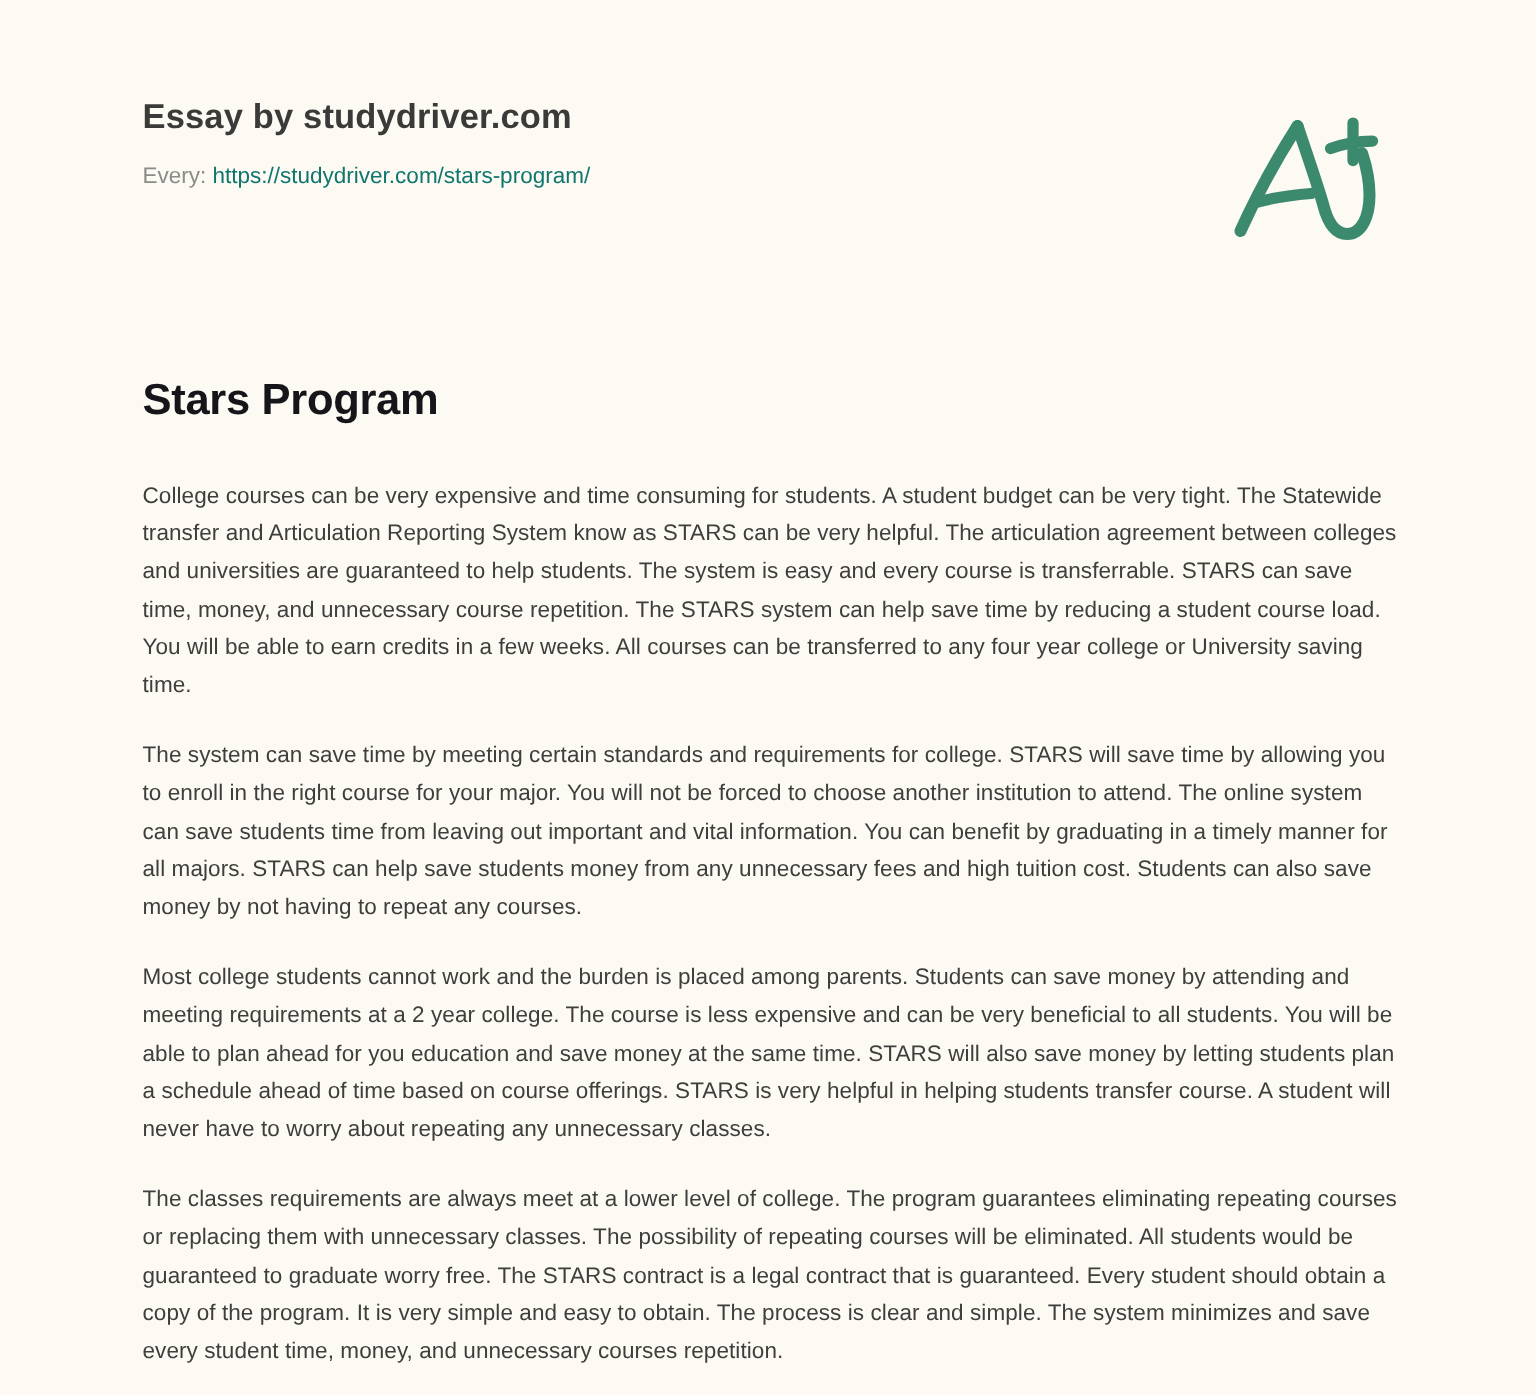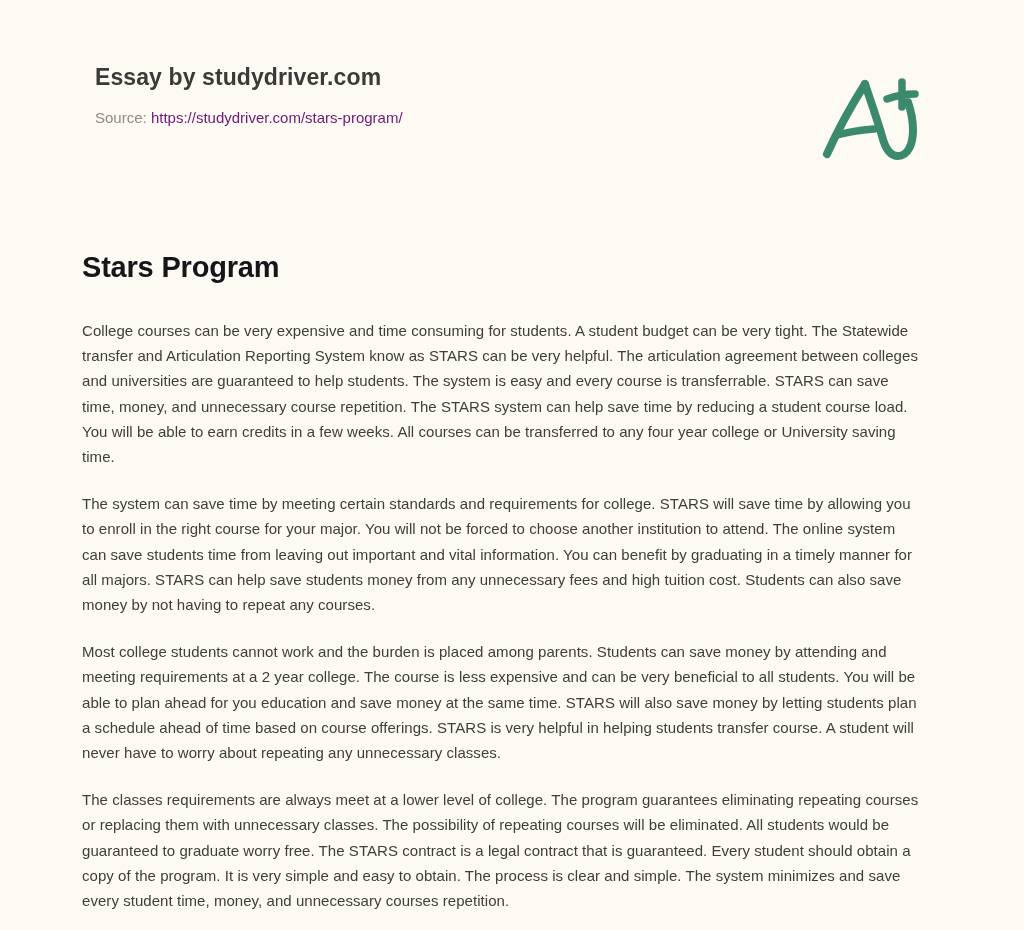--- a/index.html
+++ b/index.html
@@ -56,38 +56,38 @@
     line-height: 20px;
     color: #8d8b89;
     white-space: nowrap;
   }
 
   .source-label {
     color: #8d8b89;
   }
 
   .source-url {
-    color: #701a75;
+    color: #0f766e;
     text-decoration: none;
   }
 
   
   .logo {
     position: absolute;
     left: 818px;
     top: 72px;
     width: 104px;
     height: 90px;
   }
   .logo svg { display: block; width: 104px; height: 90px; }
 
   
   .article {
     position: absolute;
-    left: 82px;
+    left: 95px;
     top: 248px;
     width: 838px;
   }
 
   .doc-title {
     font-size: 29px;
     font-weight: bold;
     color: #16161a;
     letter-spacing: -0.2px;
     line-height: 38px;
@@ -108,21 +108,21 @@
 <body>
 
 <div class="page">
 
   <div class="header">
 
     <div class="header-left">
       <div class="essay-by">Essay by studydriver.com</div>
 
       <div class="source-line">
-        <span class="source-label">Source:</span>
+        <span class="source-label">Every:</span>
         <a class="source-url" href="#">https://studydriver.com/stars-program/</a>
       </div>
     </div>
 
     <div class="logo">
       <svg viewBox="0 0 104 90" xmlns="http://www.w3.org/2000/svg">
         <g fill="none" stroke="#3c8a6e" stroke-linecap="round" stroke-linejoin="round">
 
           <path d="M9 82 C 18 62, 33 34, 47 12" stroke-width="8"></path>
 

